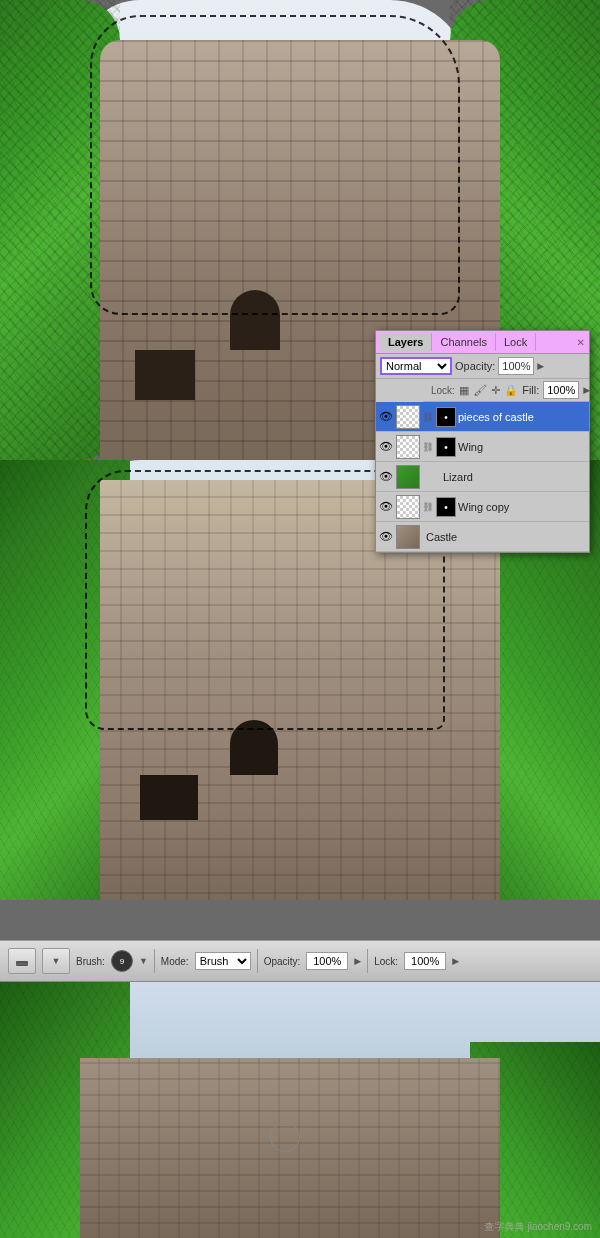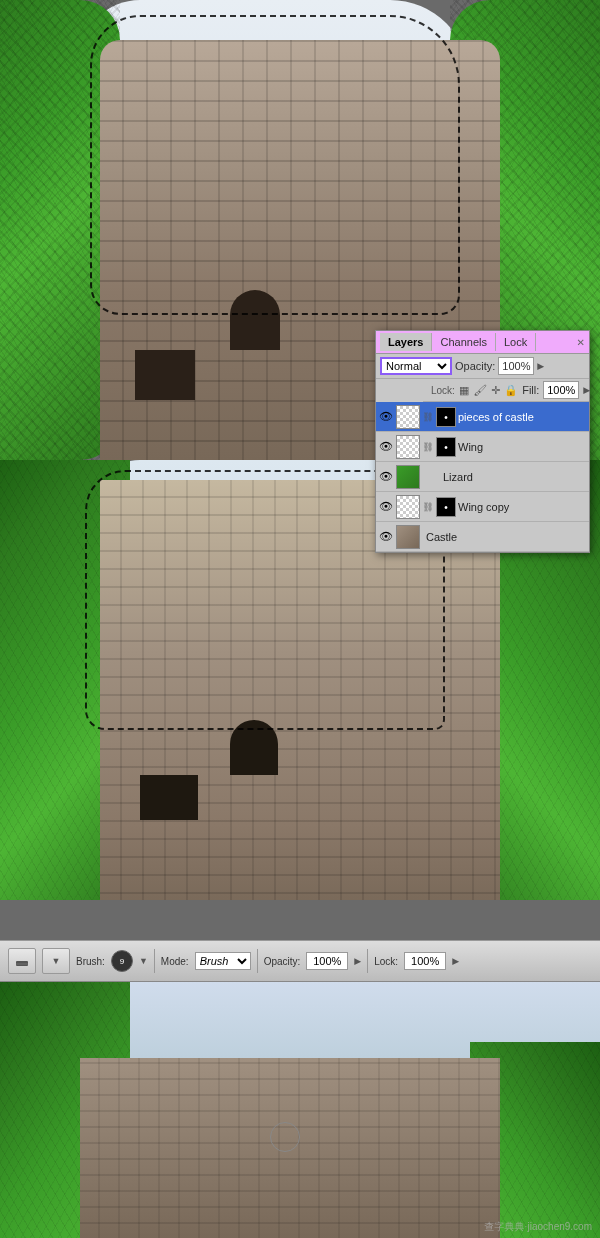--- a/index.html
+++ b/index.html
@@ -366,21 +366,20 @@
       display: flex; align-items: center; justify-content: center;
       color: #fff; font-size: 9px;
     }
 
     .mode-select {
       font-size: 11px;
       height: 18px;
       background: #fff;
       border: 1px solid #999;
       width: 56px;
-      font-style: italic;
     }
 
     
     .watermark {
       position: absolute;
       bottom: 4px;
       right: 8px;
       font-size: 10px;
       color: rgba(180,180,180,0.7);
       z-index: 200;

